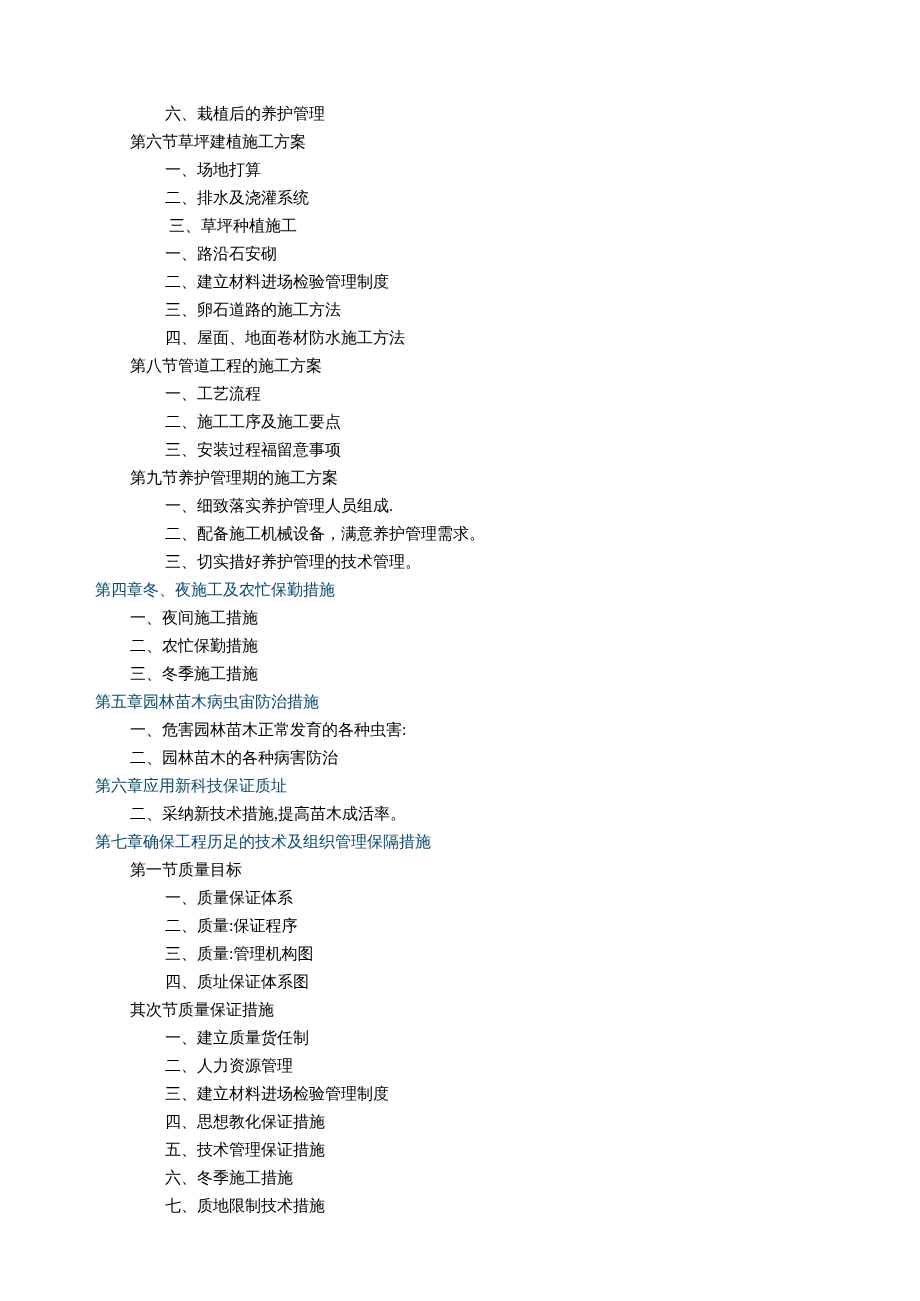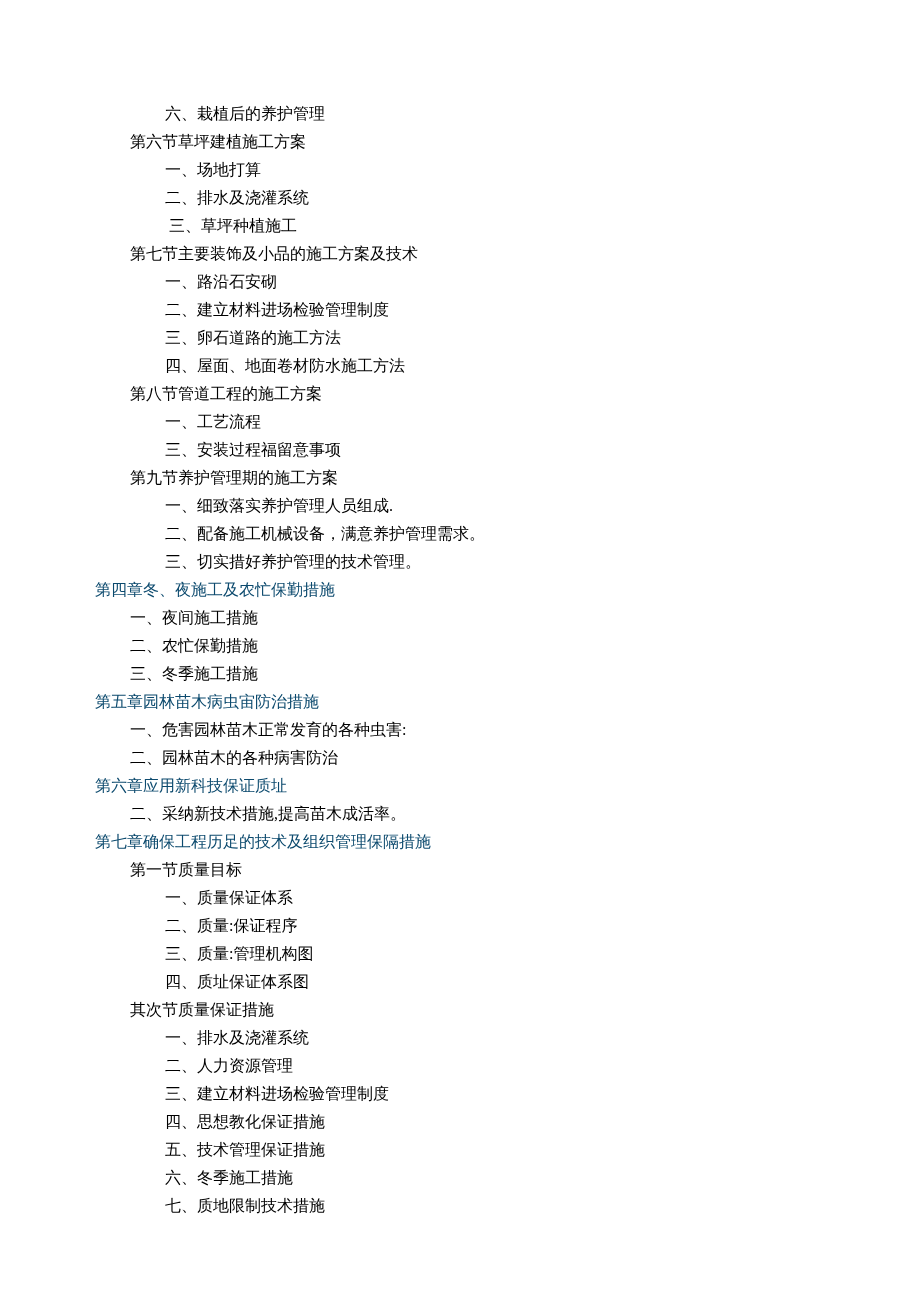--- a/index.html
+++ b/index.html
@@ -28,27 +28,27 @@
 </head>
 <body>
 
 <div class="page">
   <div id="content">
       <div class="line indent-2">六、栽植后的养护管理</div>
       <div class="line indent-1">第六节草坪建植施工方案</div>
       <div class="line indent-2">一、场地打算</div>
       <div class="line indent-2">二、排水及浇灌系统</div>
       <div class="line indent-2"> 三、草坪种植施工</div>
-      <div class="line indent-1">第七节主要装饰及小品的施工方案及技术</div>
       <div class="line indent-2">一、路沿石安砌</div>
       <div class="line indent-2">二、建立材料进场检验管理制度</div>
       <div class="line indent-2">三、卵石道路的施工方法</div>
       <div class="line indent-2">四、屋面、地面卷材防水施工方法</div>
       <div class="line indent-1">第八节管道工程的施工方案</div>
       <div class="line indent-2">一、工艺流程</div>
+      <div class="line indent-2">二、施工工序及施工要点</div>
       <div class="line indent-2">三、安装过程福留意事项</div>
       <div class="line indent-1">第九节养护管理期的施工方案</div>
       <div class="line indent-2">一、细致落实养护管理人员组成.</div>
       <div class="line indent-2">二、配备施工机械设备，满意养护管理需求。</div>
       <div class="line indent-2">三、切实措好养护管理的技术管理。</div>
       <div class="line indent-0 red">第四章冬、夜施工及农忙保勤措施</div>
       <div class="line indent-1">一、夜间施工措施</div>
       <div class="line indent-1">二、农忙保勤措施</div>
       <div class="line indent-1">三、冬季施工措施</div>
       <div class="line indent-0 red">第五章园林苗木病虫宙防治措施</div>
@@ -56,21 +56,21 @@
       <div class="line indent-1">二、园林苗木的各种病害防治</div>
       <div class="line indent-0 red">第六章应用新科技保证质址</div>
       <div class="line indent-1">二、采纳新技术措施,提高苗木成活率。</div>
       <div class="line indent-0 red">第七章确保工程历足的技术及组织管理保隔措施</div>
       <div class="line indent-1">第一节质量目标</div>
       <div class="line indent-2">一、质量保证体系</div>
       <div class="line indent-2">二、质量:保证程序</div>
       <div class="line indent-2">三、质量:管理机构图</div>
       <div class="line indent-2">四、质址保证体系图</div>
       <div class="line indent-1">其次节质量保证措施</div>
-      <div class="line indent-2">一、排水及浇灌系统</div>
+      <div class="line indent-2">一、建立质量货任制</div>
       <div class="line indent-2">二、人力资源管理</div>
       <div class="line indent-2">三、建立材料进场检验管理制度</div>
       <div class="line indent-2">四、思想教化保证措施</div>
       <div class="line indent-2">五、技术管理保证措施</div>
       <div class="line indent-2">六、冬季施工措施</div>
       <div class="line indent-2">七、质地限制技术措施</div>
     </div>
 </div>
 
 </body></html>

